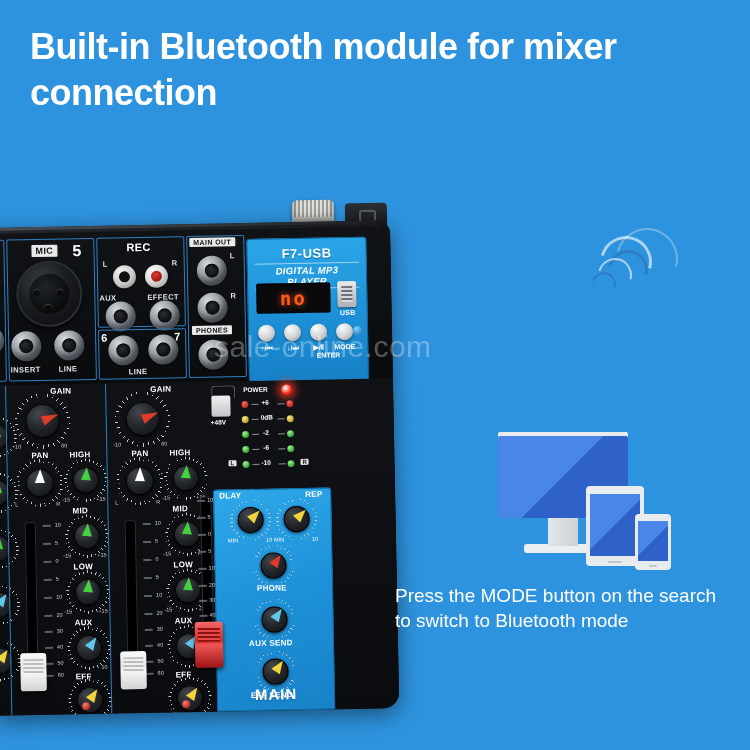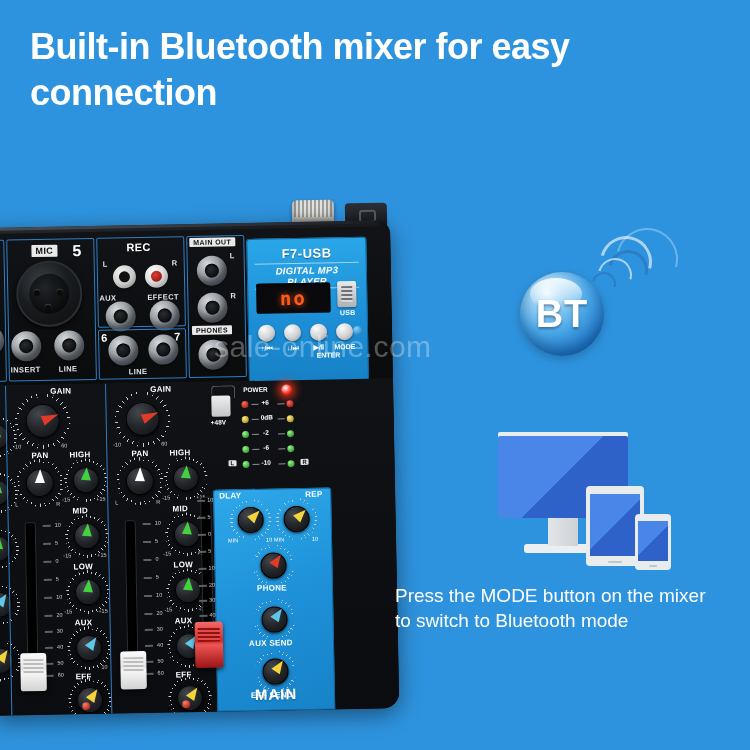--- a/index.html
+++ b/index.html
@@ -368,21 +368,21 @@
     position:absolute;left:214px;top:330px;
     color:rgba(255,255,255,.30);font-size:30px;font-weight:400;
     letter-spacing:.5px;white-space:nowrap;pointer-events:none;
   }
 </style>
 </head>
 <body>
 
 <div id="root">
 
-  <div class="headline">Built-in Bluetooth mixer for easy connection</div>
+  <div class="headline">Built-in Bluetooth module for mixer connection</div>
 
   <div class="top-knob"></div>
   <div class="top-tab"></div>
 
   <div class="mixer">
     <div class="mixer-edge-hl"></div>
     <div class="mixer-right-bevel"></div>
 
     <div class="jackpanel">
 
@@ -755,35 +755,31 @@
     </div>
   </div>
 
   <div>
     <div class="wave" style="left:600px;top:236px;width:46px;height:46px;"></div>
     <div class="wave b" style="left:608px;top:250px;width:34px;height:34px;"></div>
     <div class="wave" style="left:598px;top:258px;width:30px;height:30px;border-width:2.5px;"></div>
     <div class="wave b" style="left:592px;top:272px;width:20px;height:20px;border-width:2.5px;"></div>
     <div class="wave" style="left:616px;top:228px;width:58px;height:58px;border-width:2.5px;opacity:.5;"></div>
   </div>
-  <div class="bt-wrap">
-    <div class="bt-ball"></div>
-    <div class="bt-txt">BT</div>
-  </div>
 
   <div class="devices">
     <div class="monitor-base"></div>
     <div class="monitor-neck"></div>
     <div class="monitor-top"></div>
     <div class="monitor-screen"></div>
     <div class="tablet">
       <div class="tablet-scr"></div>
     </div>
     <div class="phone">
       <div class="phone-scr"></div>
     </div>
   </div>
 
-  <div class="instr-main">Press the MODE button on the mixer to switch to Bluetooth mode</div>
+  <div class="instr-main">Press the MODE button on the search to switch to Bluetooth mode</div>
 
   <div class="watermark">sale-online.com</div>
 
 </div>
 
 </body></html>

